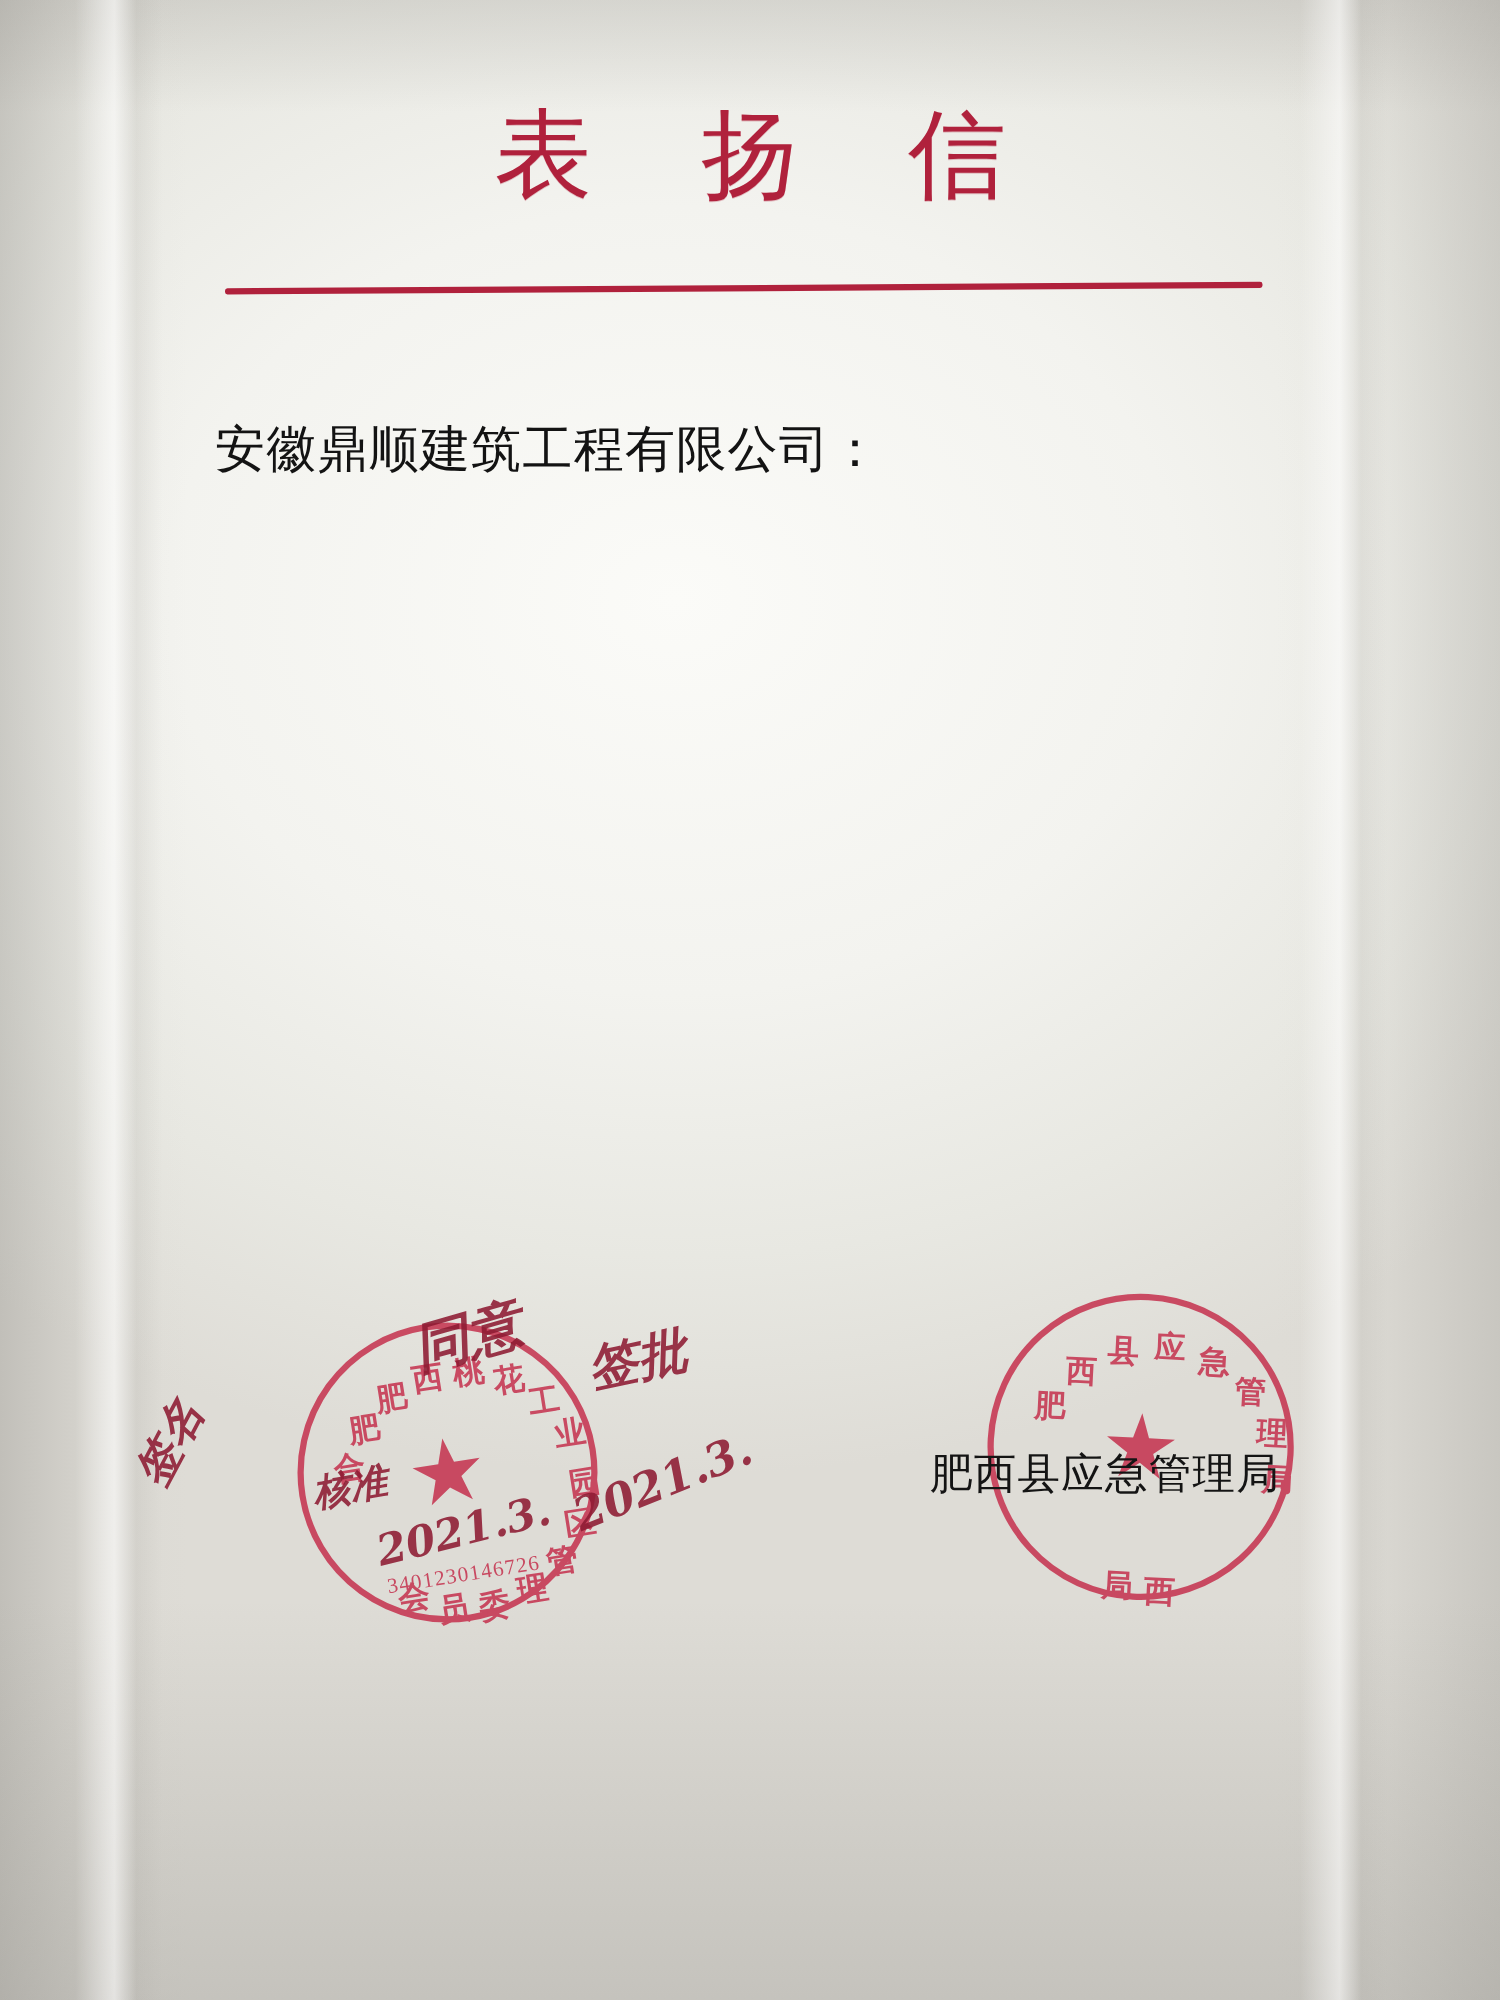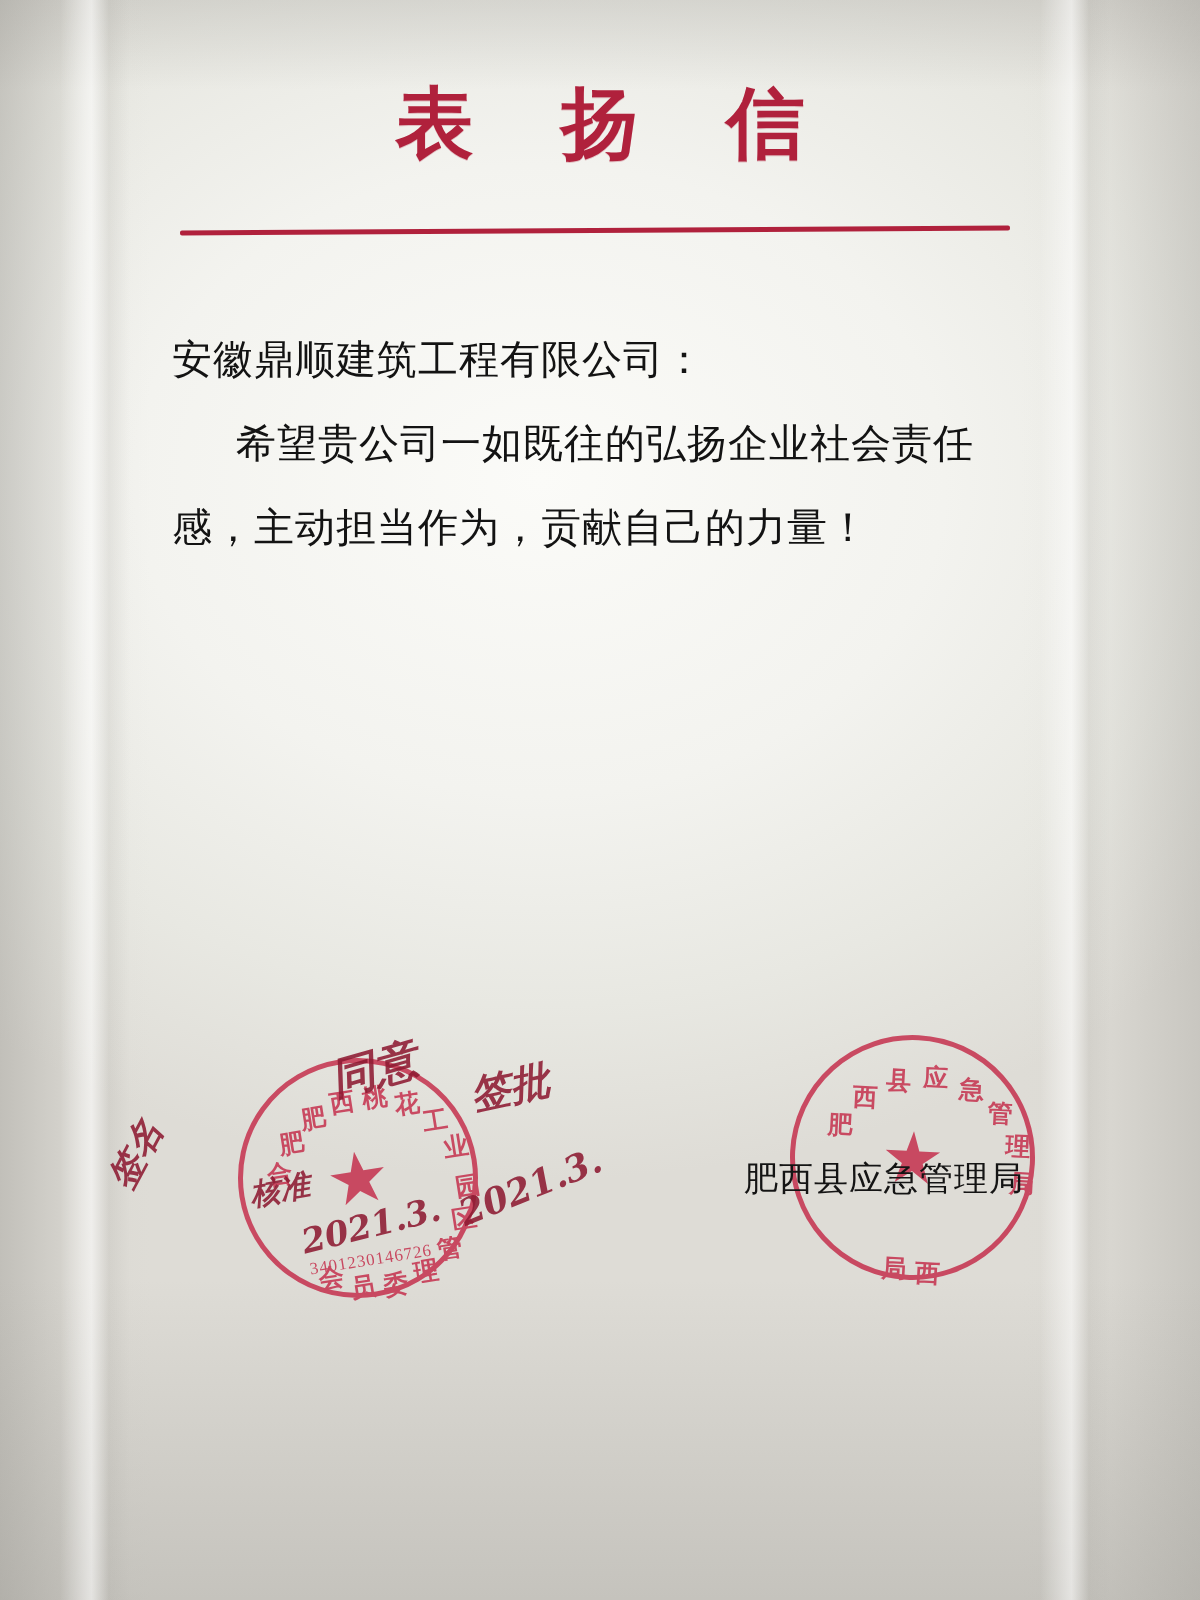--- a/index.html
+++ b/index.html
@@ -46,21 +46,21 @@
   }
 
   .title {
     position: absolute;
     top: 72px;
     left: 0;
     width: 1200px;
     text-align: center;
     color: #b0213c;
     font-size: 78px;
-    font-weight: bold;
+    font-weight: normal;
     letter-spacing: 34px;
     text-indent: 34px;
     font-family: "Liberation Serif", "DejaVu Serif", serif;
     text-shadow: 0 1px 0 rgba(176,33,60,0.25);
   }
   .rule {
     position: absolute;
     top: 228px;
     left: 180px;
     width: 830px;
@@ -165,21 +165,20 @@
   <div class="shade-right"></div>
   <div class="shade-bottom"></div>
   <div class="crease" style="left:60px;"></div>
   <div class="crease" style="left:1040px;"></div>
 
   <div class="title">表 扬 信</div>
   <div class="rule"></div>
 
   <div class="body-text">
     <p>安徽鼎顺建筑工程有限公司：</p>
-    <p class="indent">希望贵公司一如既往的弘扬企业社会责任感，主动担当作为，贡献自己的力量！</p>
   </div>
 
   <div class="seal" id="seal-left">
     <div class="seal-ring-text">
       <span style="transform: rotate(-70deg) translate(0, -95px) rotate(70deg);">合</span>
       <span style="transform: rotate(-50deg) translate(0, -95px) rotate(50deg);">肥</span>
       <span style="transform: rotate(-30deg) translate(0, -95px) rotate(30deg);">肥</span>
       <span style="transform: rotate(-10deg) translate(0, -95px) rotate(10deg);">西</span>
       <span style="transform: rotate(10deg) translate(0, -95px) rotate(-10deg);">桃</span>
       <span style="transform: rotate(30deg) translate(0, -95px) rotate(-30deg);">花</span>

